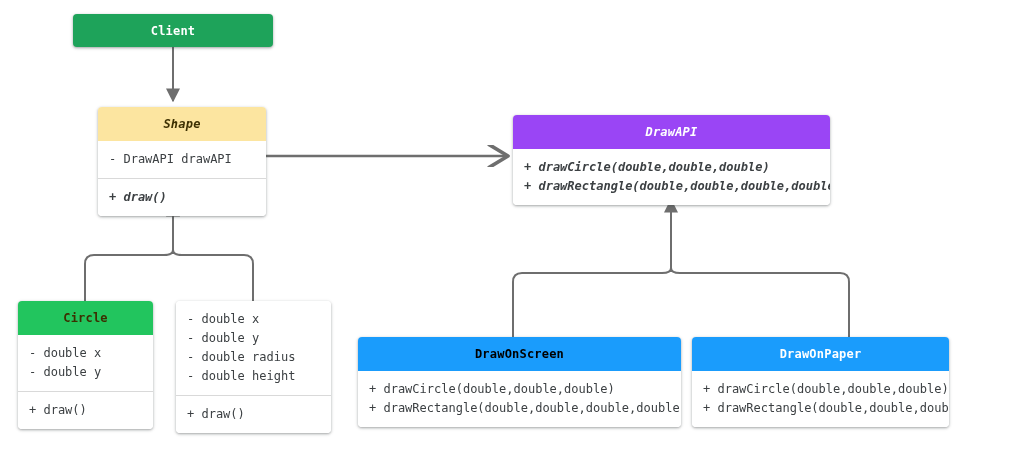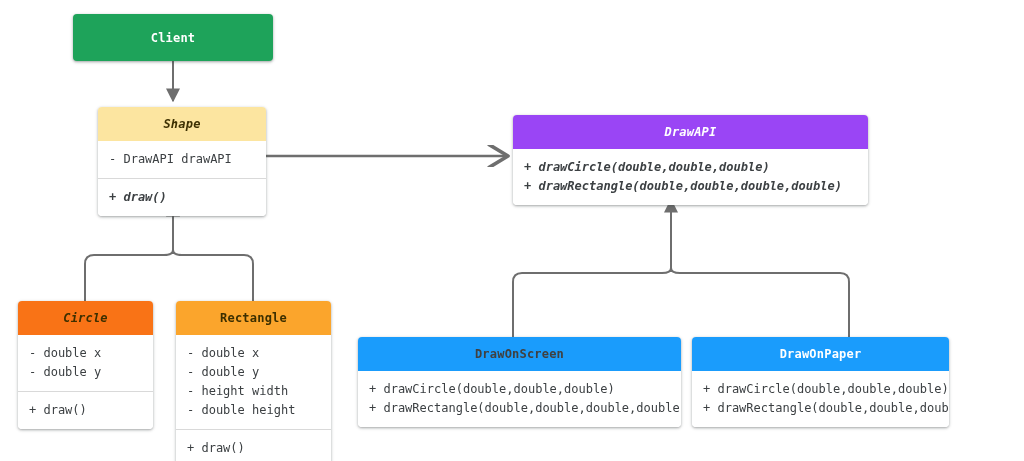--- a/index.html
+++ b/index.html
@@ -96,68 +96,67 @@
       <path d="M 253 301 L 253 264 Q 253 255 244 255 L 182 255 Q 173 255 173 250" stroke="#6e6e6e" stroke-width="2" fill="none" stroke-linecap="round"></path>
     </g>
 
     <g>
       <path d="M 671 200 L 671 272" stroke="#6e6e6e" stroke-width="2" fill="none" marker-start="url(#solidArrow)"></path>
       <path d="M 513 337 L 513 282 Q 513 273 522 273 L 662 273 Q 671 273 671 268" stroke="#6e6e6e" stroke-width="2" fill="none" stroke-linecap="round"></path>
       <path d="M 849 337 L 849 282 Q 849 273 840 273 L 680 273 Q 671 273 671 268" stroke="#6e6e6e" stroke-width="2" fill="none" stroke-linecap="round"></path>
     </g>
   </svg>
 
-  <div class="uml-node simple" style="left:73px; top:14px; width:200px; height:47px; background:#1ea35a;">
+  <div class="uml-node simple" style="left:73px; top:14px; width:200px; height:33px; background:#1ea35a;">
     <div class="uml-header" style="color:#ffffff;">Client</div>
   </div>
 
   <div class="uml-node" style="left:98px; top:107px; width:168px;">
     <div class="uml-header italic" style="background:#fce5a0; color:#3c2f00;">Shape</div>
     <div class="uml-section">
       <div class="uml-row">- DrawAPI drawAPI</div>
     </div>
     <div class="uml-section">
       <div class="uml-row italic">+ draw()</div>
     </div>
   </div>
 
-  <div class="uml-node" style="left:513px; top:115px; width:355px;">
+  <div class="uml-node" style="left:513px; top:115px; width:317px;">
     <div class="uml-header italic" style="background:#9a45f5; color:#ffffff;">DrawAPI</div>
     <div class="uml-section">
       <div class="uml-row italic">+ drawCircle(double,double,double)</div>
       <div class="uml-row italic">+ drawRectangle(double,double,double,double)</div>
     </div>
   </div>
 
   <div class="uml-node" style="left:18px; top:301px; width:135px;">
-    <div class="uml-header" style="background:#f97316; color:#3c2f00;font-style:italic;">Circle</div>
+    <div class="uml-header" style="background:#22c55e; color:#3c2f00;">Circle</div>
     <div class="uml-section">
       <div class="uml-row">- double x</div>
       <div class="uml-row">- double y</div>
     </div>
     <div class="uml-section">
       <div class="uml-row">+ draw()</div>
     </div>
   </div>
 
   <div class="uml-node" style="left:176px; top:301px; width:155px;">
-    <div class="uml-header" style="background:#fba52c; color:#3c2f00;">Rectangle</div>
     <div class="uml-section">
       <div class="uml-row">- double x</div>
       <div class="uml-row">- double y</div>
-      <div class="uml-row">- height width</div>
+      <div class="uml-row">- double radius</div>
       <div class="uml-row">- double height</div>
     </div>
     <div class="uml-section">
       <div class="uml-row">+ draw()</div>
     </div>
   </div>
 
   <div class="uml-node" style="left:358px; top:337px; width:323px;">
-    <div class="uml-header" style="background:#1a9cfc; color:#404040;">DrawOnScreen</div>
+    <div class="uml-header" style="background:#1a9cfc; color:#000000;">DrawOnScreen</div>
     <div class="uml-section">
       <div class="uml-row">+ drawCircle(double,double,double)</div>
       <div class="uml-row">+ drawRectangle(double,double,double,double)</div>
     </div>
   </div>
 
   <div class="uml-node" style="left:692px; top:337px; width:257px;">
     <div class="uml-header" style="background:#1a9cfc; color:#ffffff;">DrawOnPaper</div>
     <div class="uml-section">
       <div class="uml-row">+ drawCircle(double,double,double)</div>

